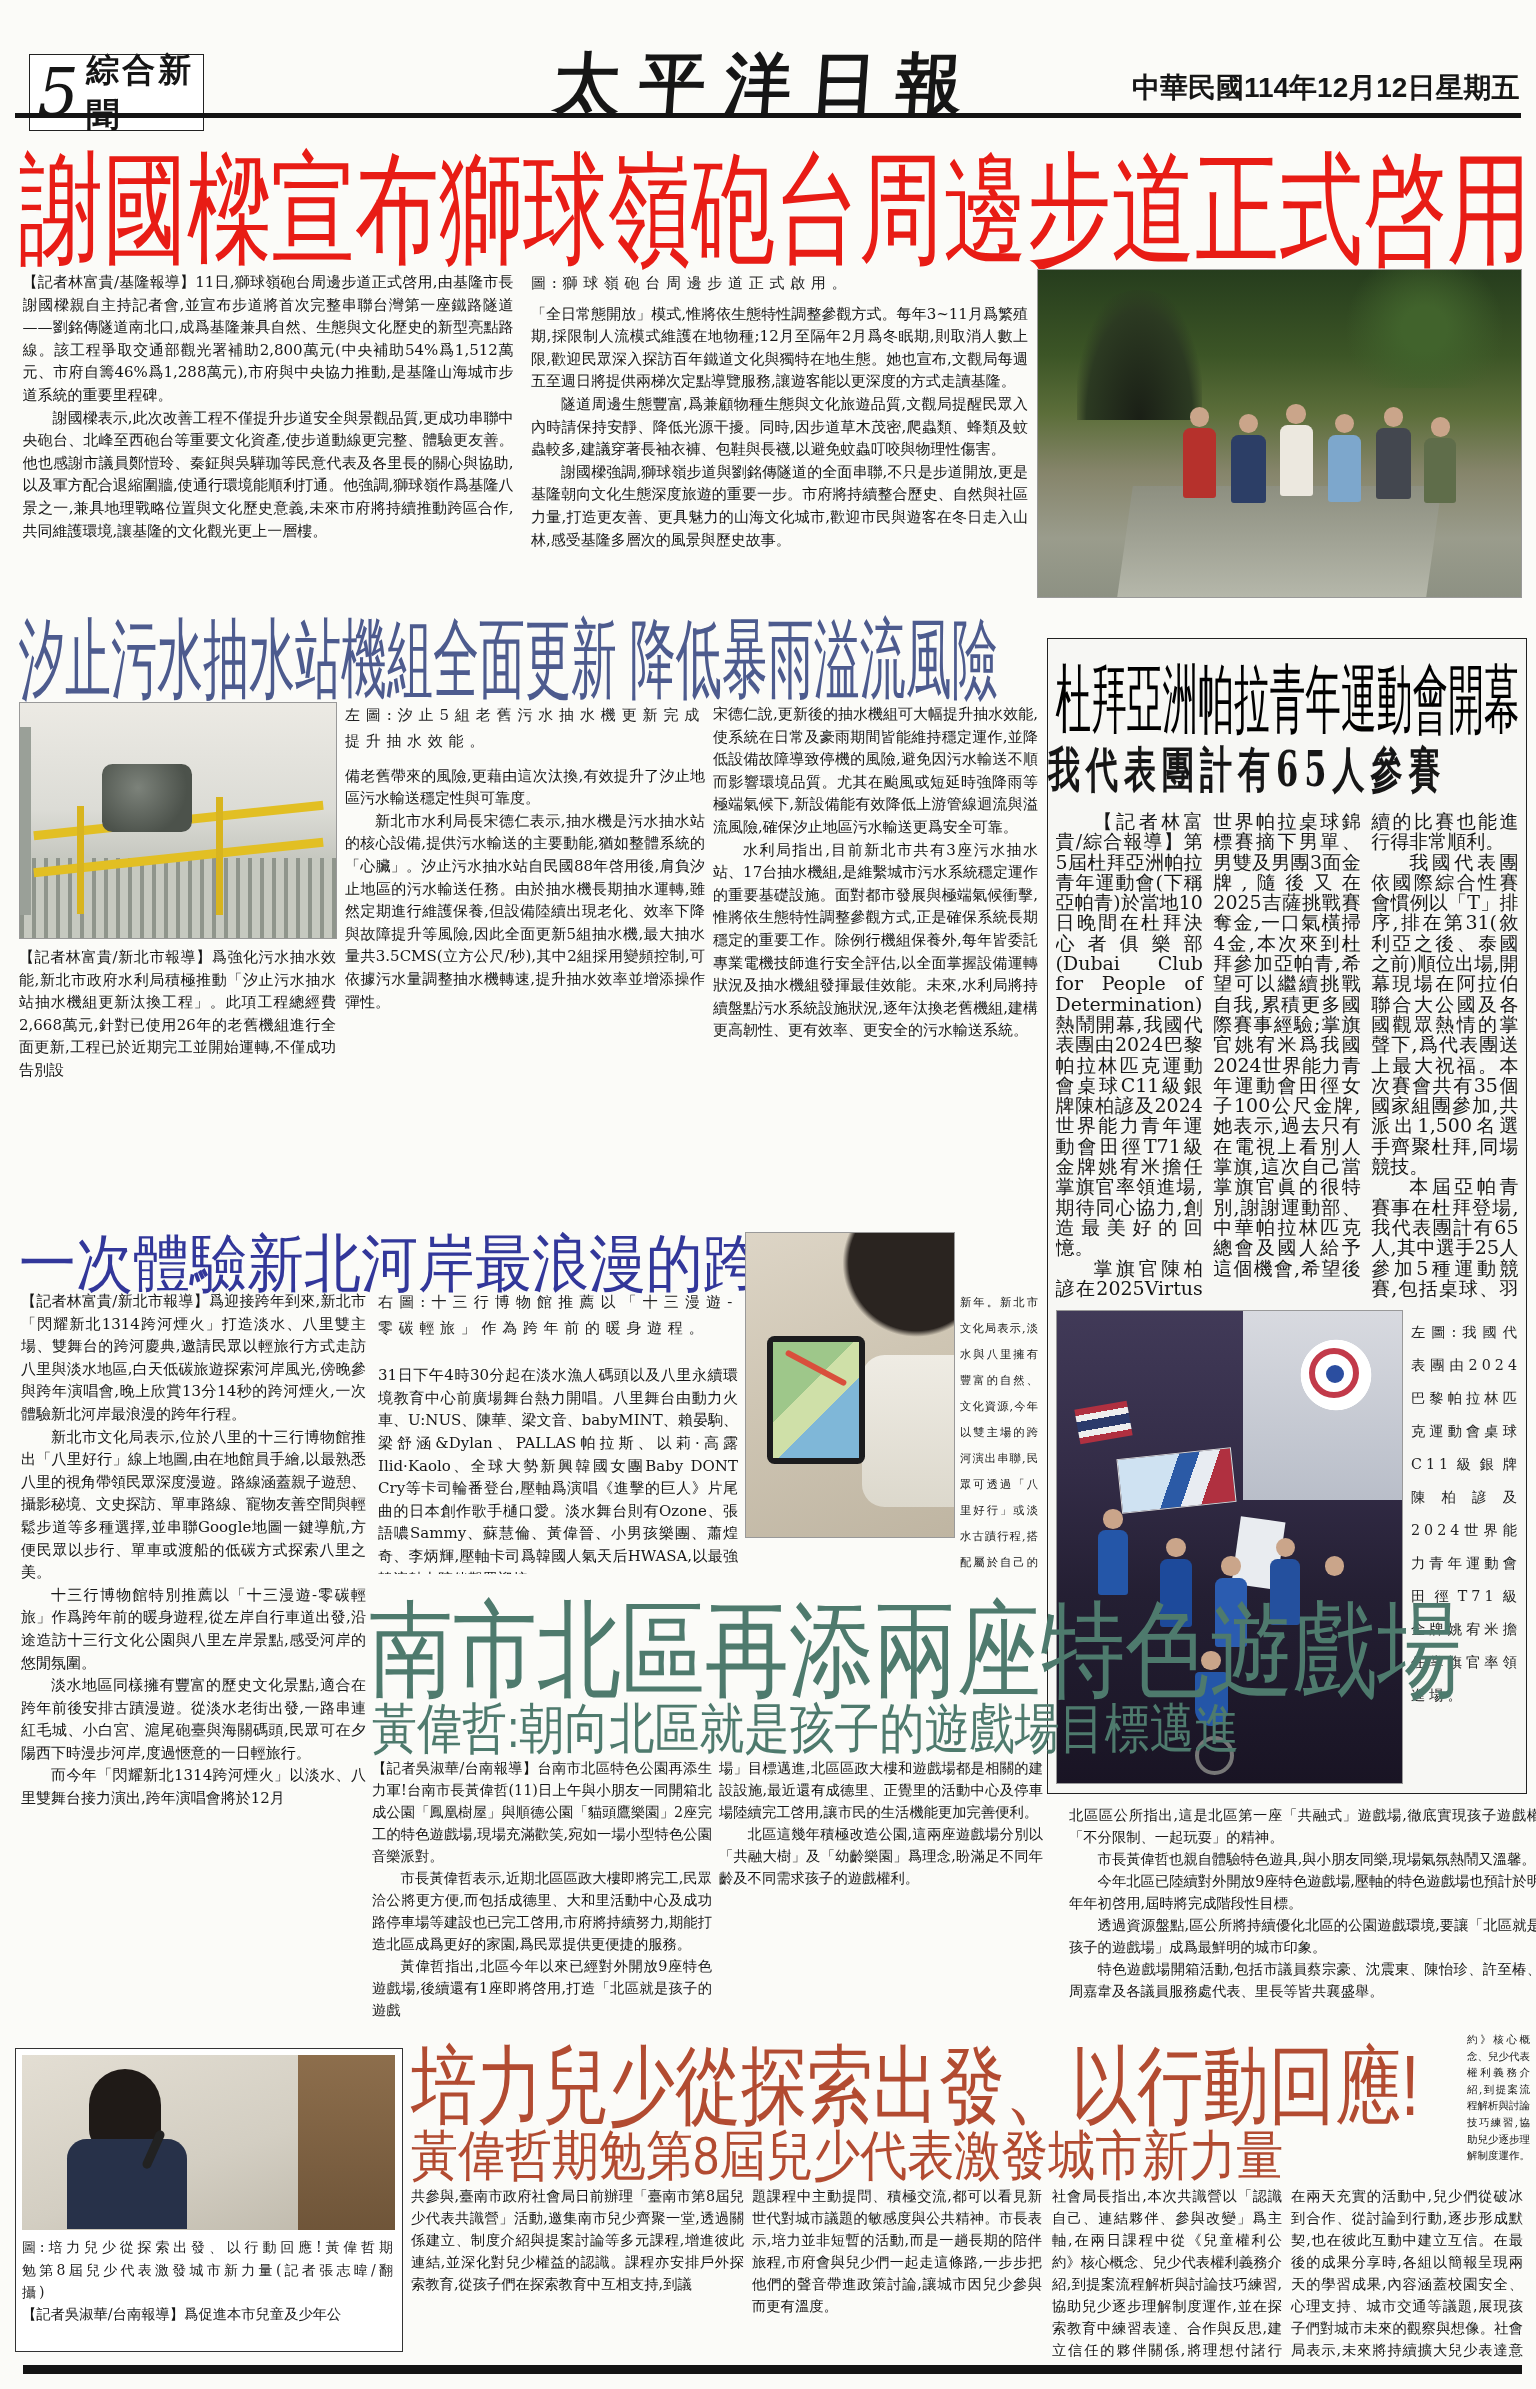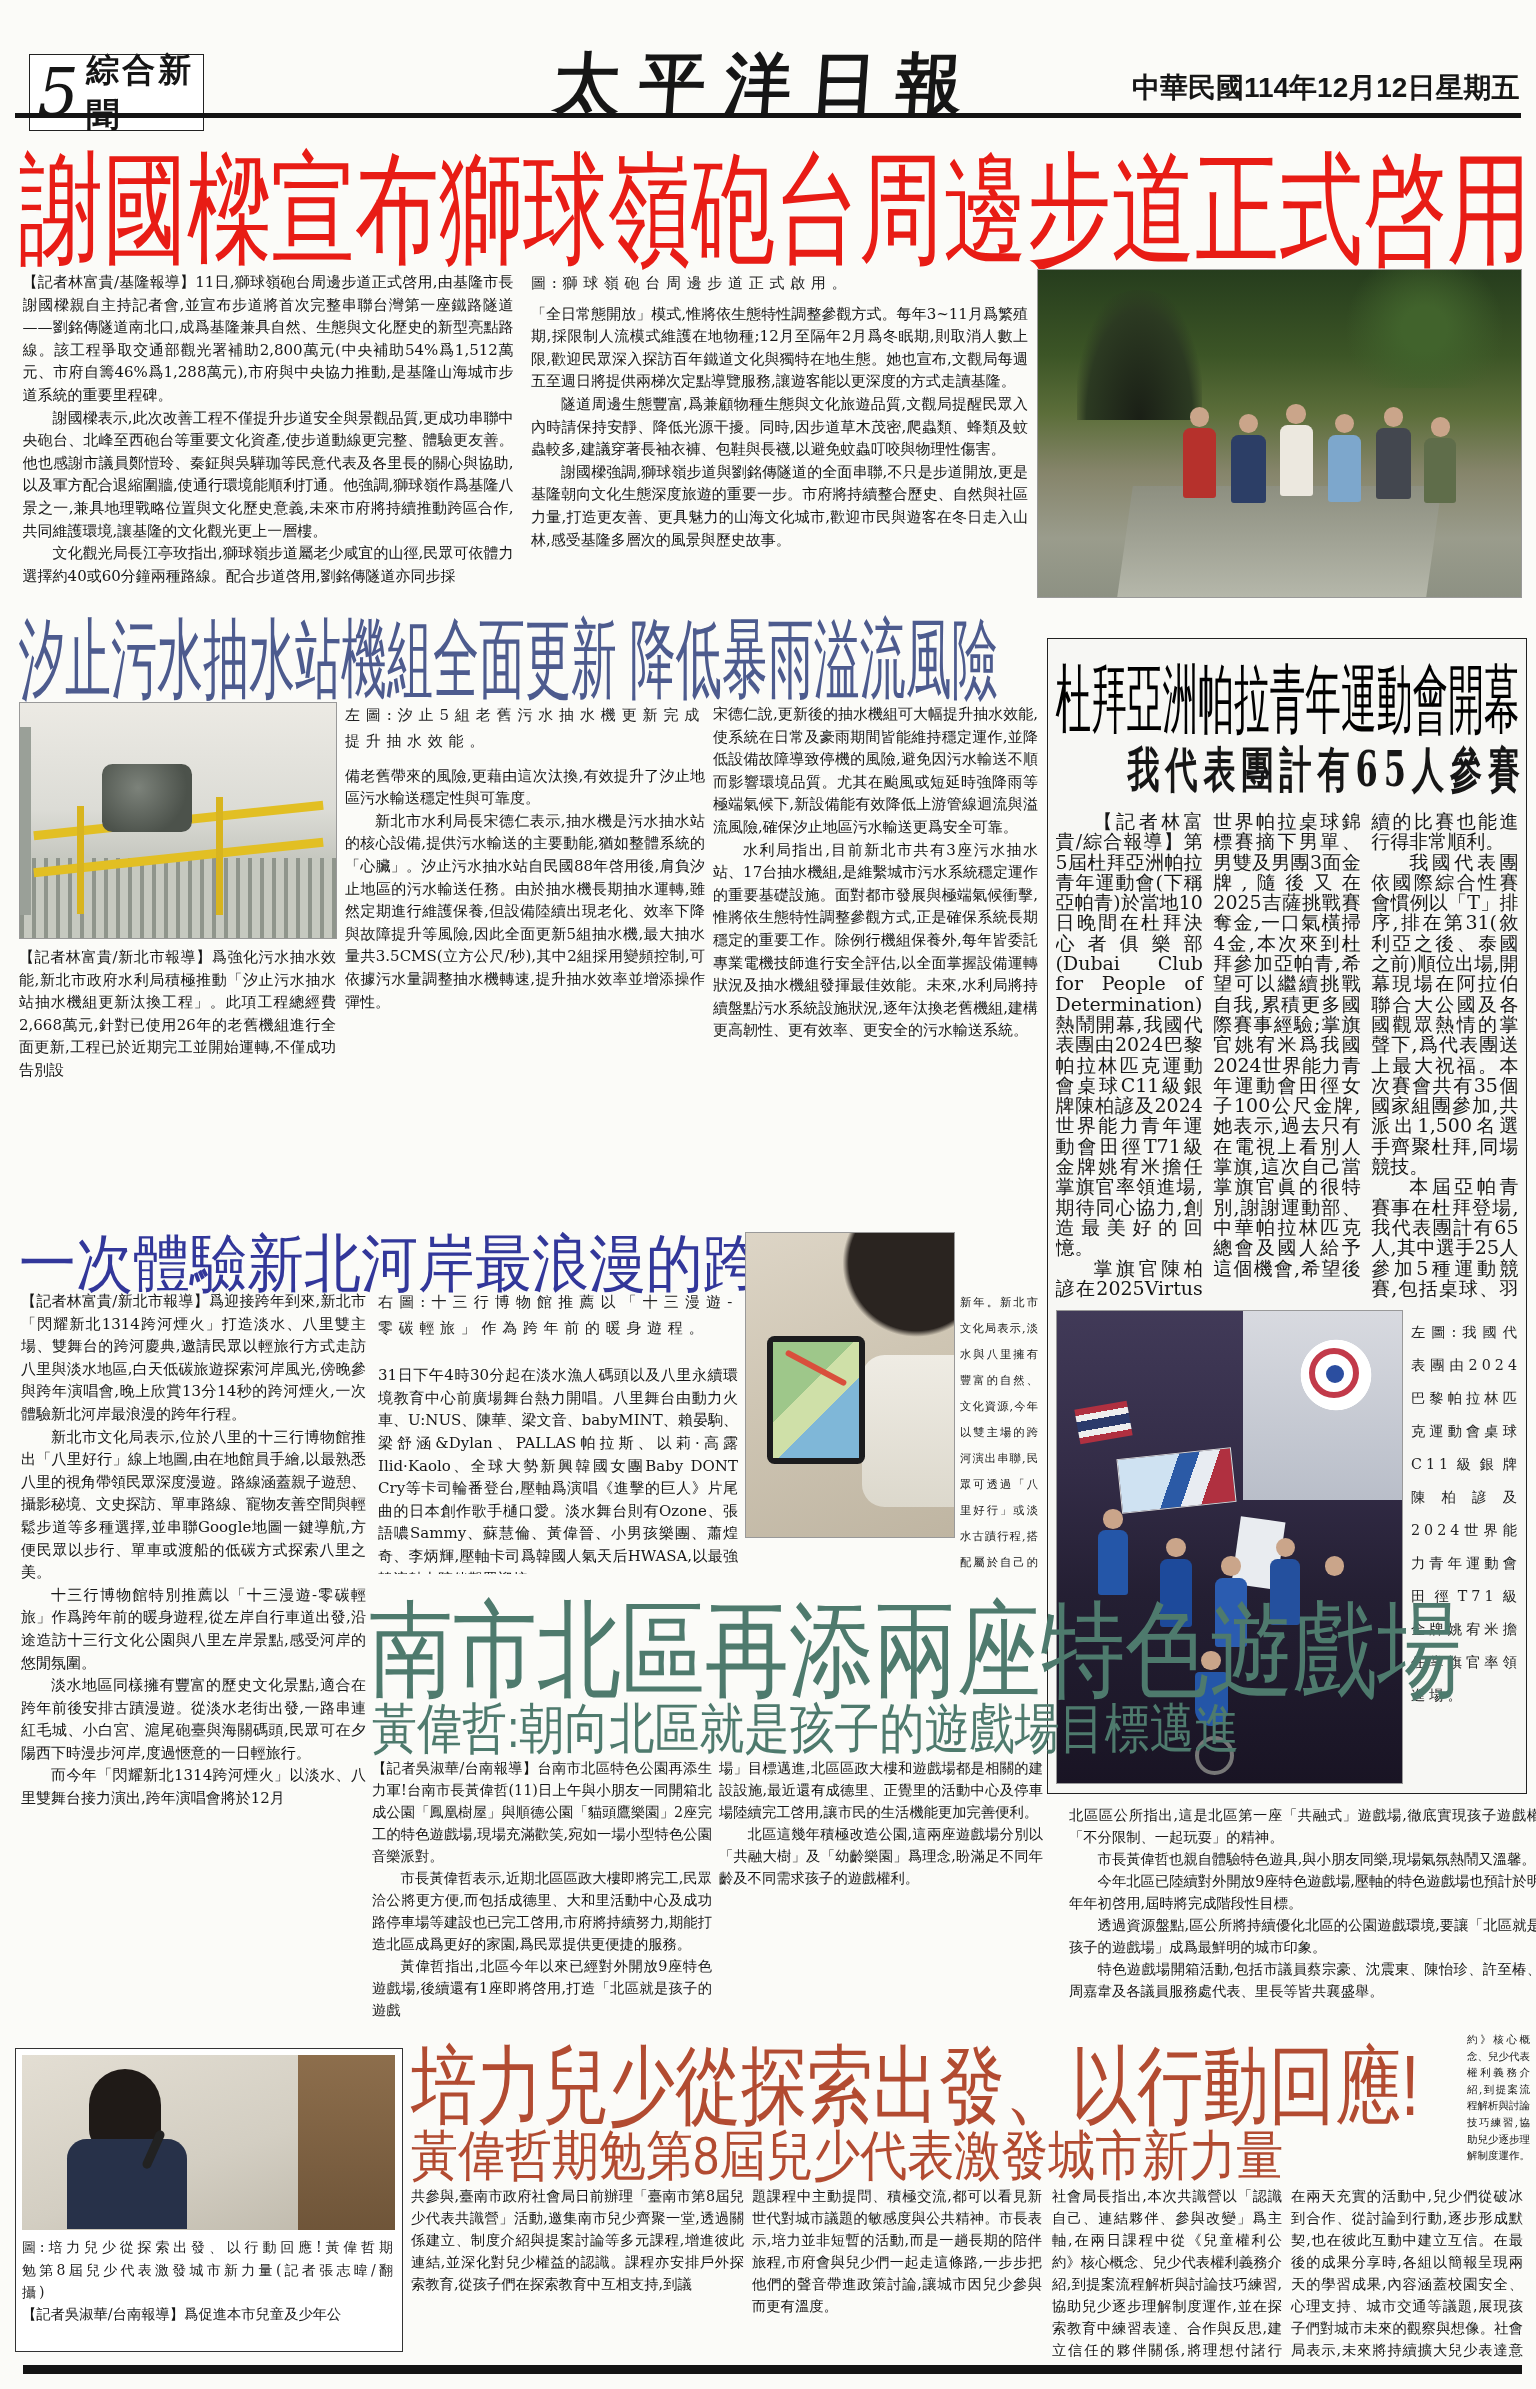--- a/index.html
+++ b/index.html
@@ -38,21 +38,20 @@
 
   <div class="abs rule" style="left:15px;top:113px;width:1506px;height:5.3px;"></div>
 
   <div class="abs hl" style="left:19px;top:128px;color:#e81c15;font-size:84px;">
     <span class="stretch" style="transform:scale(1,1.45);">謝國樑宣布獅球嶺砲台周邊步道正式啓用</span>
   </div>
 
   <div class="abs body-col" style="left:22.6px;top:271px;width:491px;height:328px;">
     <p class="noind">【記者林富貴/基隆報導】11日,獅球嶺砲台周邊步道正式啓用,由基隆市長謝國樑親自主持記者會,並宣布步道將首次完整串聯台灣第一座鐵路隧道——劉銘傳隧道南北口,成爲基隆兼具自然、生態與文化歷史的新型亮點路線。該工程爭取交通部觀光署補助2,800萬元(中央補助54%爲1,512萬元、市府自籌46%爲1,288萬元),市府與中央協力推動,是基隆山海城市步道系統的重要里程碑。</p>
     <p>謝國樑表示,此次改善工程不僅提升步道安全與景觀品質,更成功串聯中央砲台、北峰至西砲台等重要文化資產,使步道動線更完整、體驗更友善。他也感謝市議員鄭愷玲、秦鉦與吳驊珈等民意代表及各里長的關心與協助,以及軍方配合退縮圍牆,使通行環境能順利打通。他強調,獅球嶺作爲基隆八景之一,兼具地理戰略位置與文化歷史意義,未來市府將持續推動跨區合作,共同維護環境,讓基隆的文化觀光更上一層樓。</p>
-    <p>文化觀光局長江亭玫指出,獅球嶺步道屬老少咸宜的山徑,民眾可依體力選擇約40或60分鐘兩種路線。配合步道啓用,劉銘傳隧道亦同步採</p>
   </div>
 
   <div class="abs" style="left:531px;top:271px;width:497px;height:328px;overflow:hidden;">
     <div class="cap" style="margin-bottom:6px;">圖:獅球嶺砲台周邊步道正式啟用。</div>
     <div class="body-col" style="width:100%;">
       <p class="noind">「全日常態開放」模式,惟將依生態特性調整參觀方式。每年3~11月爲繁殖期,採限制人流模式維護在地物種;12月至隔年2月爲冬眠期,則取消人數上限,歡迎民眾深入探訪百年鐵道文化與獨特在地生態。她也宣布,文觀局每週五至週日將提供兩梯次定點導覽服務,讓遊客能以更深度的方式走讀基隆。</p>
       <p>隧道周邊生態豐富,爲兼顧物種生態與文化旅遊品質,文觀局提醒民眾入內時請保持安靜、降低光源干擾。同時,因步道草木茂密,爬蟲類、蜂類及蚊蟲較多,建議穿著長袖衣褲、包鞋與長襪,以避免蚊蟲叮咬與物理性傷害。</p>
       <p>謝國樑強調,獅球嶺步道與劉銘傳隧道的全面串聯,不只是步道開放,更是基隆朝向文化生態深度旅遊的重要一步。市府將持續整合歷史、自然與社區力量,打造更友善、更具魅力的山海文化城市,歡迎市民與遊客在冬日走入山林,感受基隆多層次的風景與歷史故事。</p>
     </div>
   </div>
@@ -115,21 +114,21 @@
 
   <div class="abs body-col" style="left:713px;top:703px;width:325px;height:382px;">
     <p class="noind">宋德仁說,更新後的抽水機組可大幅提升抽水效能,使系統在日常及豪雨期間皆能維持穩定運作,並降低設備故障導致停機的風險,避免因污水輸送不順而影響環境品質。尤其在颱風或短延時強降雨等極端氣候下,新設備能有效降低上游管線迴流與溢流風險,確保汐止地區污水輸送更爲安全可靠。</p>
     <p>水利局指出,目前新北市共有3座污水抽水站、17台抽水機組,是維繫城市污水系統穩定運作的重要基礎設施。面對都市發展與極端氣候衝擊,惟將依生態特性調整參觀方式,正是確保系統長期穩定的重要工作。除例行機組保養外,每年皆委託專業電機技師進行安全評估,以全面掌握設備運轉狀況及抽水機組發揮最佳效能。未來,水利局將持續盤點污水系統設施狀況,逐年汰換老舊機組,建構更高韌性、更有效率、更安全的污水輸送系統。</p>
   </div>
 
   <div class="abs newsbox" style="left:1047px;top:638px;width:480px;height:1156px;box-sizing:border-box;">
     <div class="abs hl" style="left:0;top:10.5px;width:100%;text-align:center;font-size:35px;color:#000;">
       <span class="stretch-c" style="transform:scale(1.02,2.15);">杜拜亞洲帕拉青年運動會開幕</span>
     </div>
-    <div class="abs" style="left:0;top:99px;width:100%;text-align:right;font-size:32px;font-weight:bold;letter-spacing:6px;">
+    <div class="abs" style="left:0;top:99px;width:100%;text-align:left;font-size:32px;font-weight:bold;letter-spacing:6px;">
       <span class="stretch-c" style="transform:scale(1,1.5);">我代表團計有65人參賽</span>
     </div>
 
     <div class="abs" style="left:7.5px;top:172px;width:463px;height:491px;column-count:3;column-gap:10.5px;font-size:19px;line-height:20.3px;text-align:justify;overflow:hidden;">
       <p style="margin:0;text-indent:2em;" class="noind">【記者林富貴/綜合報導】第5屆杜拜亞洲帕拉青年運動會(下稱亞帕青)於當地10日晚間在杜拜決心者俱樂部(Dubai Club for People of Determination)熱鬧開幕,我國代表團由2024巴黎帕拉林匹克運動會桌球C11級銀牌陳柏諺及2024世界能力青年運動會田徑T71級金牌姚宥米擔任掌旗官率領進場,期待同心協力,創造最美好的回憶。</p>
       <p style="margin:0;text-indent:2em;">掌旗官陳柏諺在2025Virtus世界帕拉桌球錦標賽摘下男單、男雙及男團3面金牌,隨後又在2025吉薩挑戰賽奪金,一口氣橫掃4金,本次來到杜拜參加亞帕青,希望可以繼續挑戰自我,累積更多國際賽事經驗;掌旗官姚宥米爲我國2024世界能力青年運動會田徑女子100公尺金牌,她表示,過去只有在電視上看別人掌旗,這次自己當掌旗官眞的很特別,謝謝運動部、中華帕拉林匹克總會及國人給予這個機會,希望後續的比賽也能進行得非常順利。</p>
       <p style="margin:0;text-indent:2em;">我國代表團依國際綜合性賽會慣例以「T」排序,排在第31(敘利亞之後、泰國之前)順位出場,開幕現場在阿拉伯聯合大公國及各國觀眾熱情的掌聲下,爲代表團送上最大祝福。本次賽會共有35個國家組團參加,共派出1,500名選手齊聚杜拜,同場競技。</p>
       <p style="margin:0;text-indent:2em;">本屆亞帕青賽事在杜拜登場,我代表團計有65人,其中選手25人參加5種運動競賽,包括桌球、羽球、游泳、田徑及地板滾球等。此外,也籌組堅實後勤支援團隊,包括隊醫1人、運動防護員7人、照護員7人,另有點頭員2人、軌道運動員2人及陪跑員1人等,充分支援選手教練。</p>
       <p style="margin:0;text-indent:2em;">運動部表示,所有選手都是臺灣的代言人,謝謝代表團每一位成員讓臺灣被更多人看見,請國人攜手支持帕拉小將站上國際舞臺,用運動爲臺灣創造最美好的回憶。</p>
     </div>

